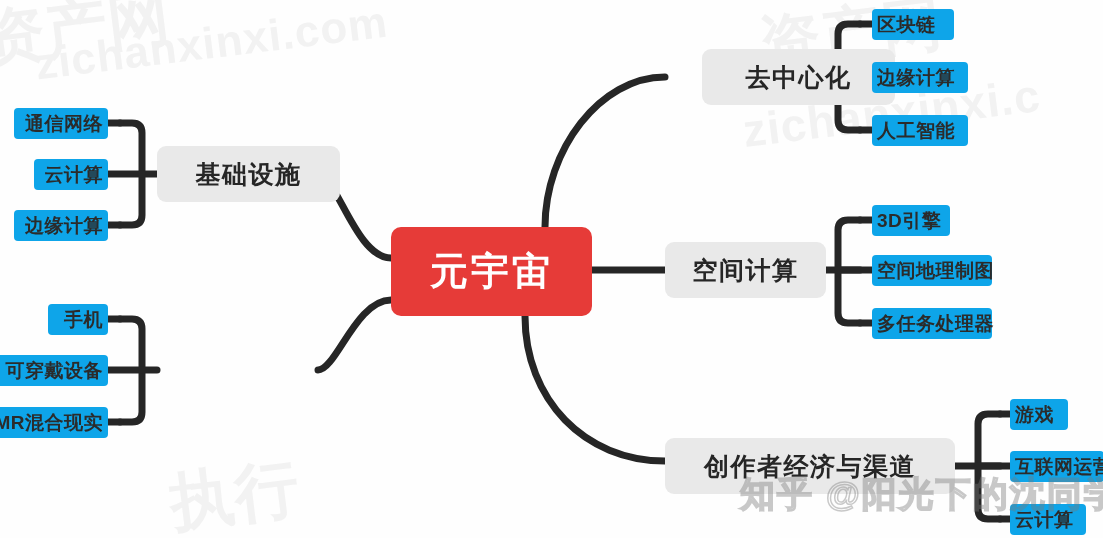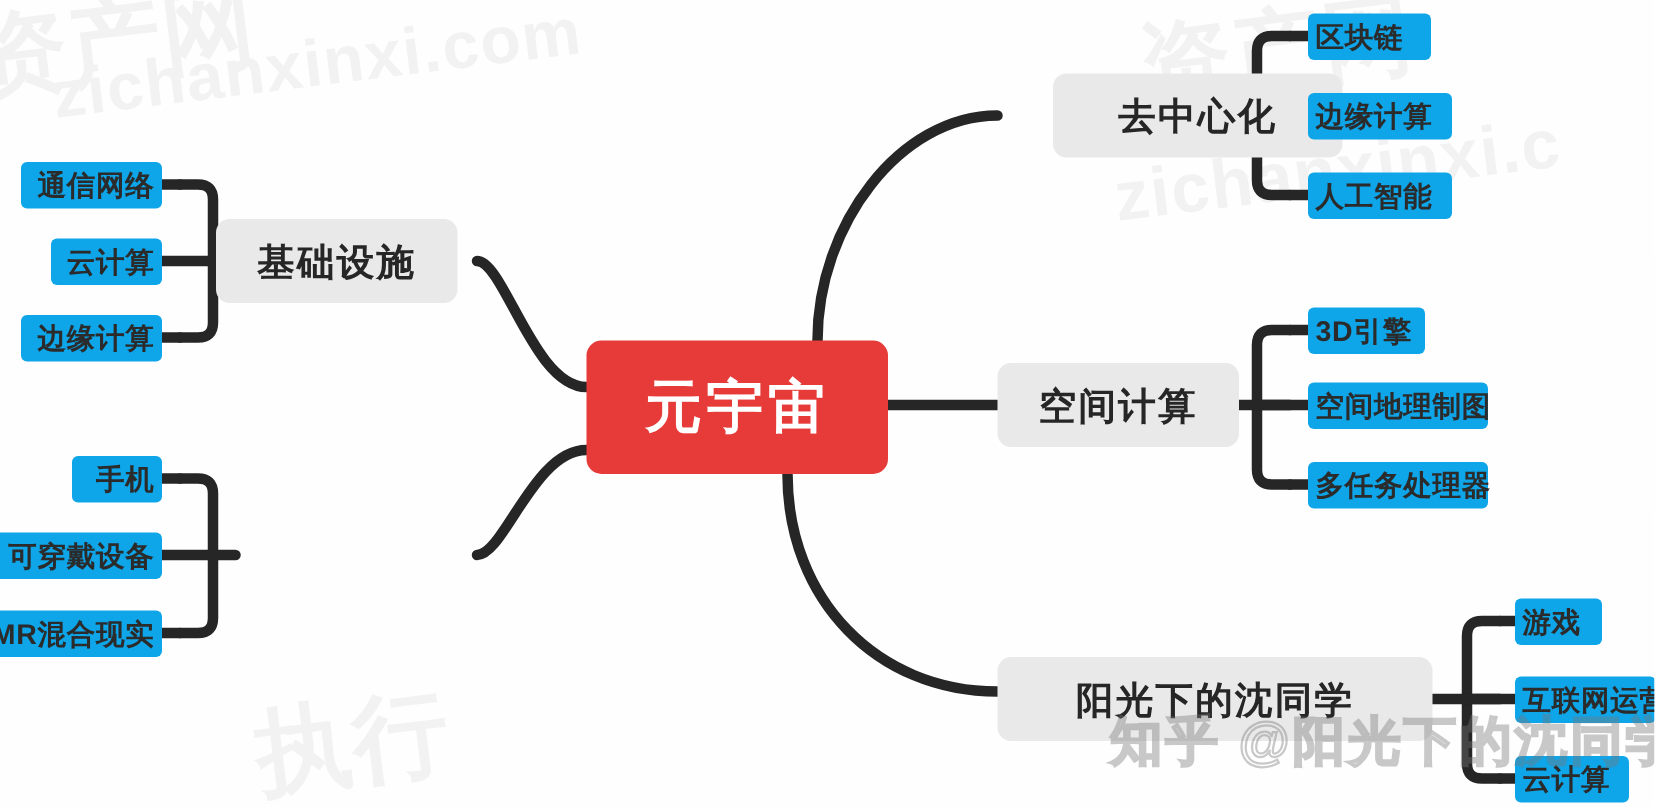--- a/index.html
+++ b/index.html
@@ -156,39 +156,39 @@
       <path d="M120,319 L132,319 Q142,319 142,329 L142,412 Q142,422 132,422 L120,422"></path>
       <path d="M142,370 L157,370"></path>
       <path d="M108,319 L120,319"></path>
       <path d="M108,370 L142,370"></path>
       <path d="M108,422 L120,422"></path>
     </g>
   </svg>
 
   <div class="node root-node">元宇宙</div>
 
-  <div class="node branch-node" style="left:144px; top:146px; width:161px;">基础设施</div>
+  <div class="node branch-node" style="left:157px; top:146px; width:183px;">基础设施</div>
   <div class="node leaf-node align-right" style="left:14px; top:108px; width:94px;">通信网络</div>
   <div class="node leaf-node align-right" style="left:34px; top:159px; width:74px;">云计算</div>
   <div class="node leaf-node align-right" style="left:14px; top:210px; width:94px;">边缘计算</div>
 
   <div class="node leaf-node align-right" style="left:48px; top:304px; width:60px;">手机</div>
   <div class="node leaf-node align-right" style="left:-4px; top:355px; width:112px;">可穿戴设备</div>
   <div class="node leaf-node align-right" style="left:-8px; top:407px; width:116px;">MR混合现实</div>
 
   <div class="node branch-node" style="left:665px; top:49px; width:193px;margin-left:37px;">去中心化</div>
   <div class="node leaf-node align-left" style="left:872px; top:9px; width:82px;">区块链</div>
   <div class="node leaf-node align-left" style="left:872px; top:62px; width:96px;">边缘计算</div>
   <div class="node leaf-node align-left" style="left:872px; top:115px; width:96px;">人工智能</div>
 
   <div class="node branch-node" style="left:665px; top:242px; width:161px;">空间计算</div>
   <div class="node leaf-node align-left" style="left:872px; top:205px; width:78px;">3D引擎</div>
   <div class="node leaf-node align-left" style="left:872px; top:255px; width:120px;">空间地理制图</div>
   <div class="node leaf-node align-left" style="left:872px; top:308px; width:120px;">多任务处理器</div>
 
-  <div class="node branch-node" style="left:665px; top:438px; width:290px;">阳光下的沈同学</div>
+  <div class="node branch-node" style="left:665px; top:438px; width:290px;">创作者经济与渠道</div>
   <div class="node leaf-node align-left" style="left:1010px; top:399px; width:58px;">游戏</div>
   <div class="node leaf-node align-left" style="left:1010px; top:451px; width:94px;">互联网运营</div>
   <div class="node leaf-node align-left" style="left:1010px; top:504px; width:76px;">云计算</div>
 
   <div class="fg-wm">知乎 @阳光下的沈同学</div>
 
 </div>
 
 </body></html>

